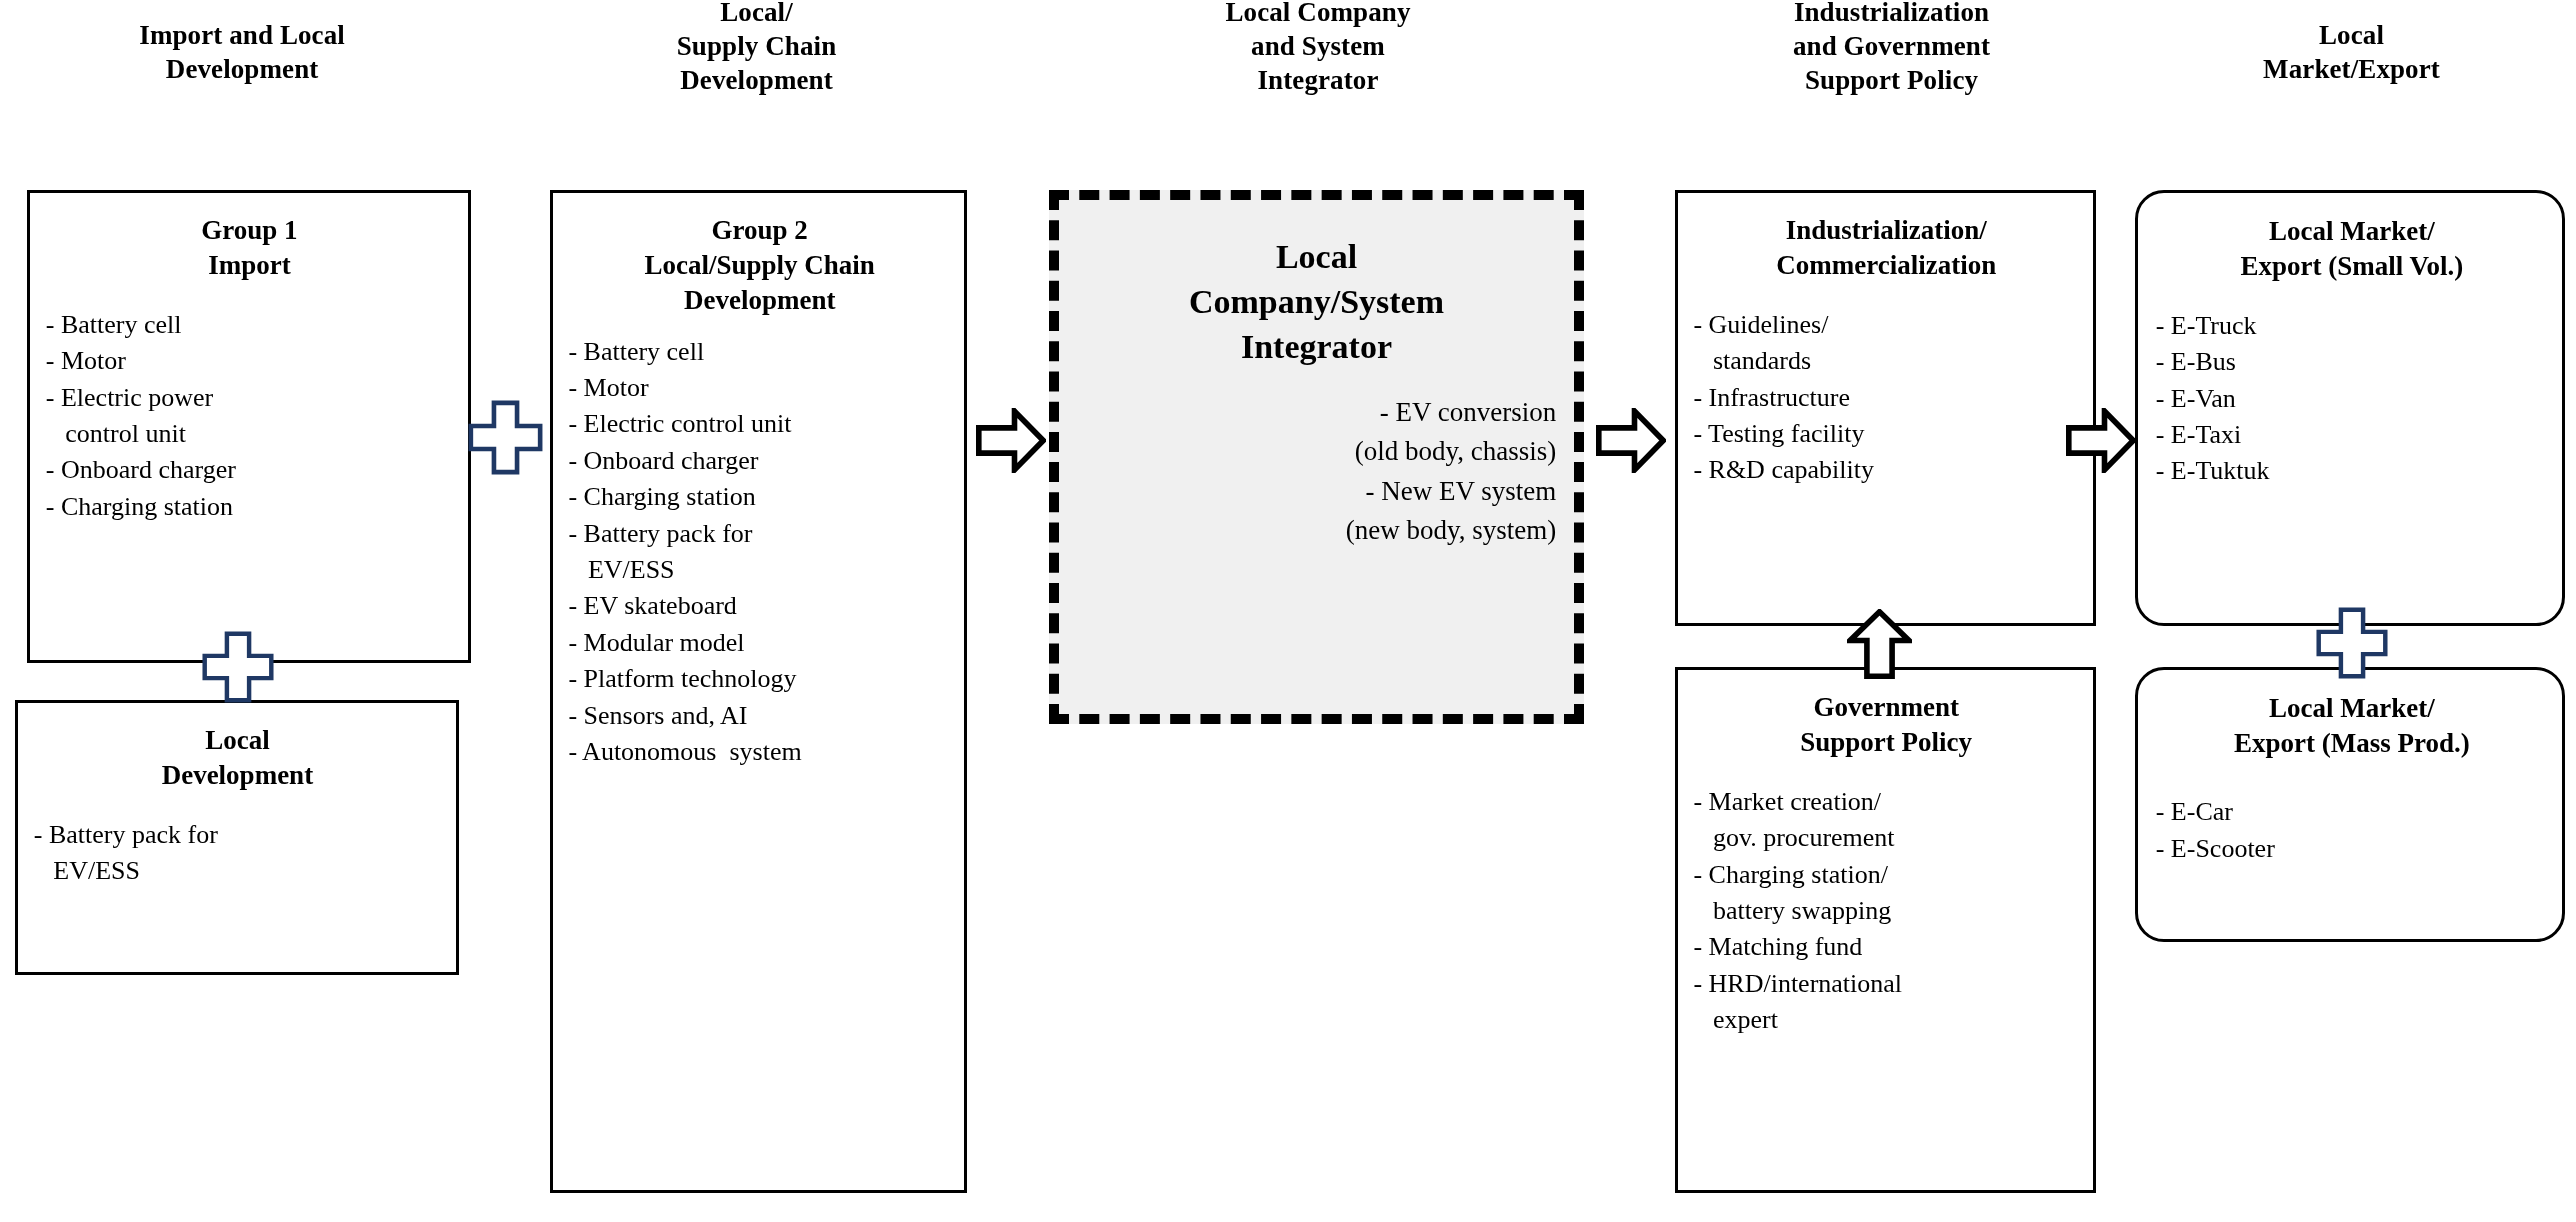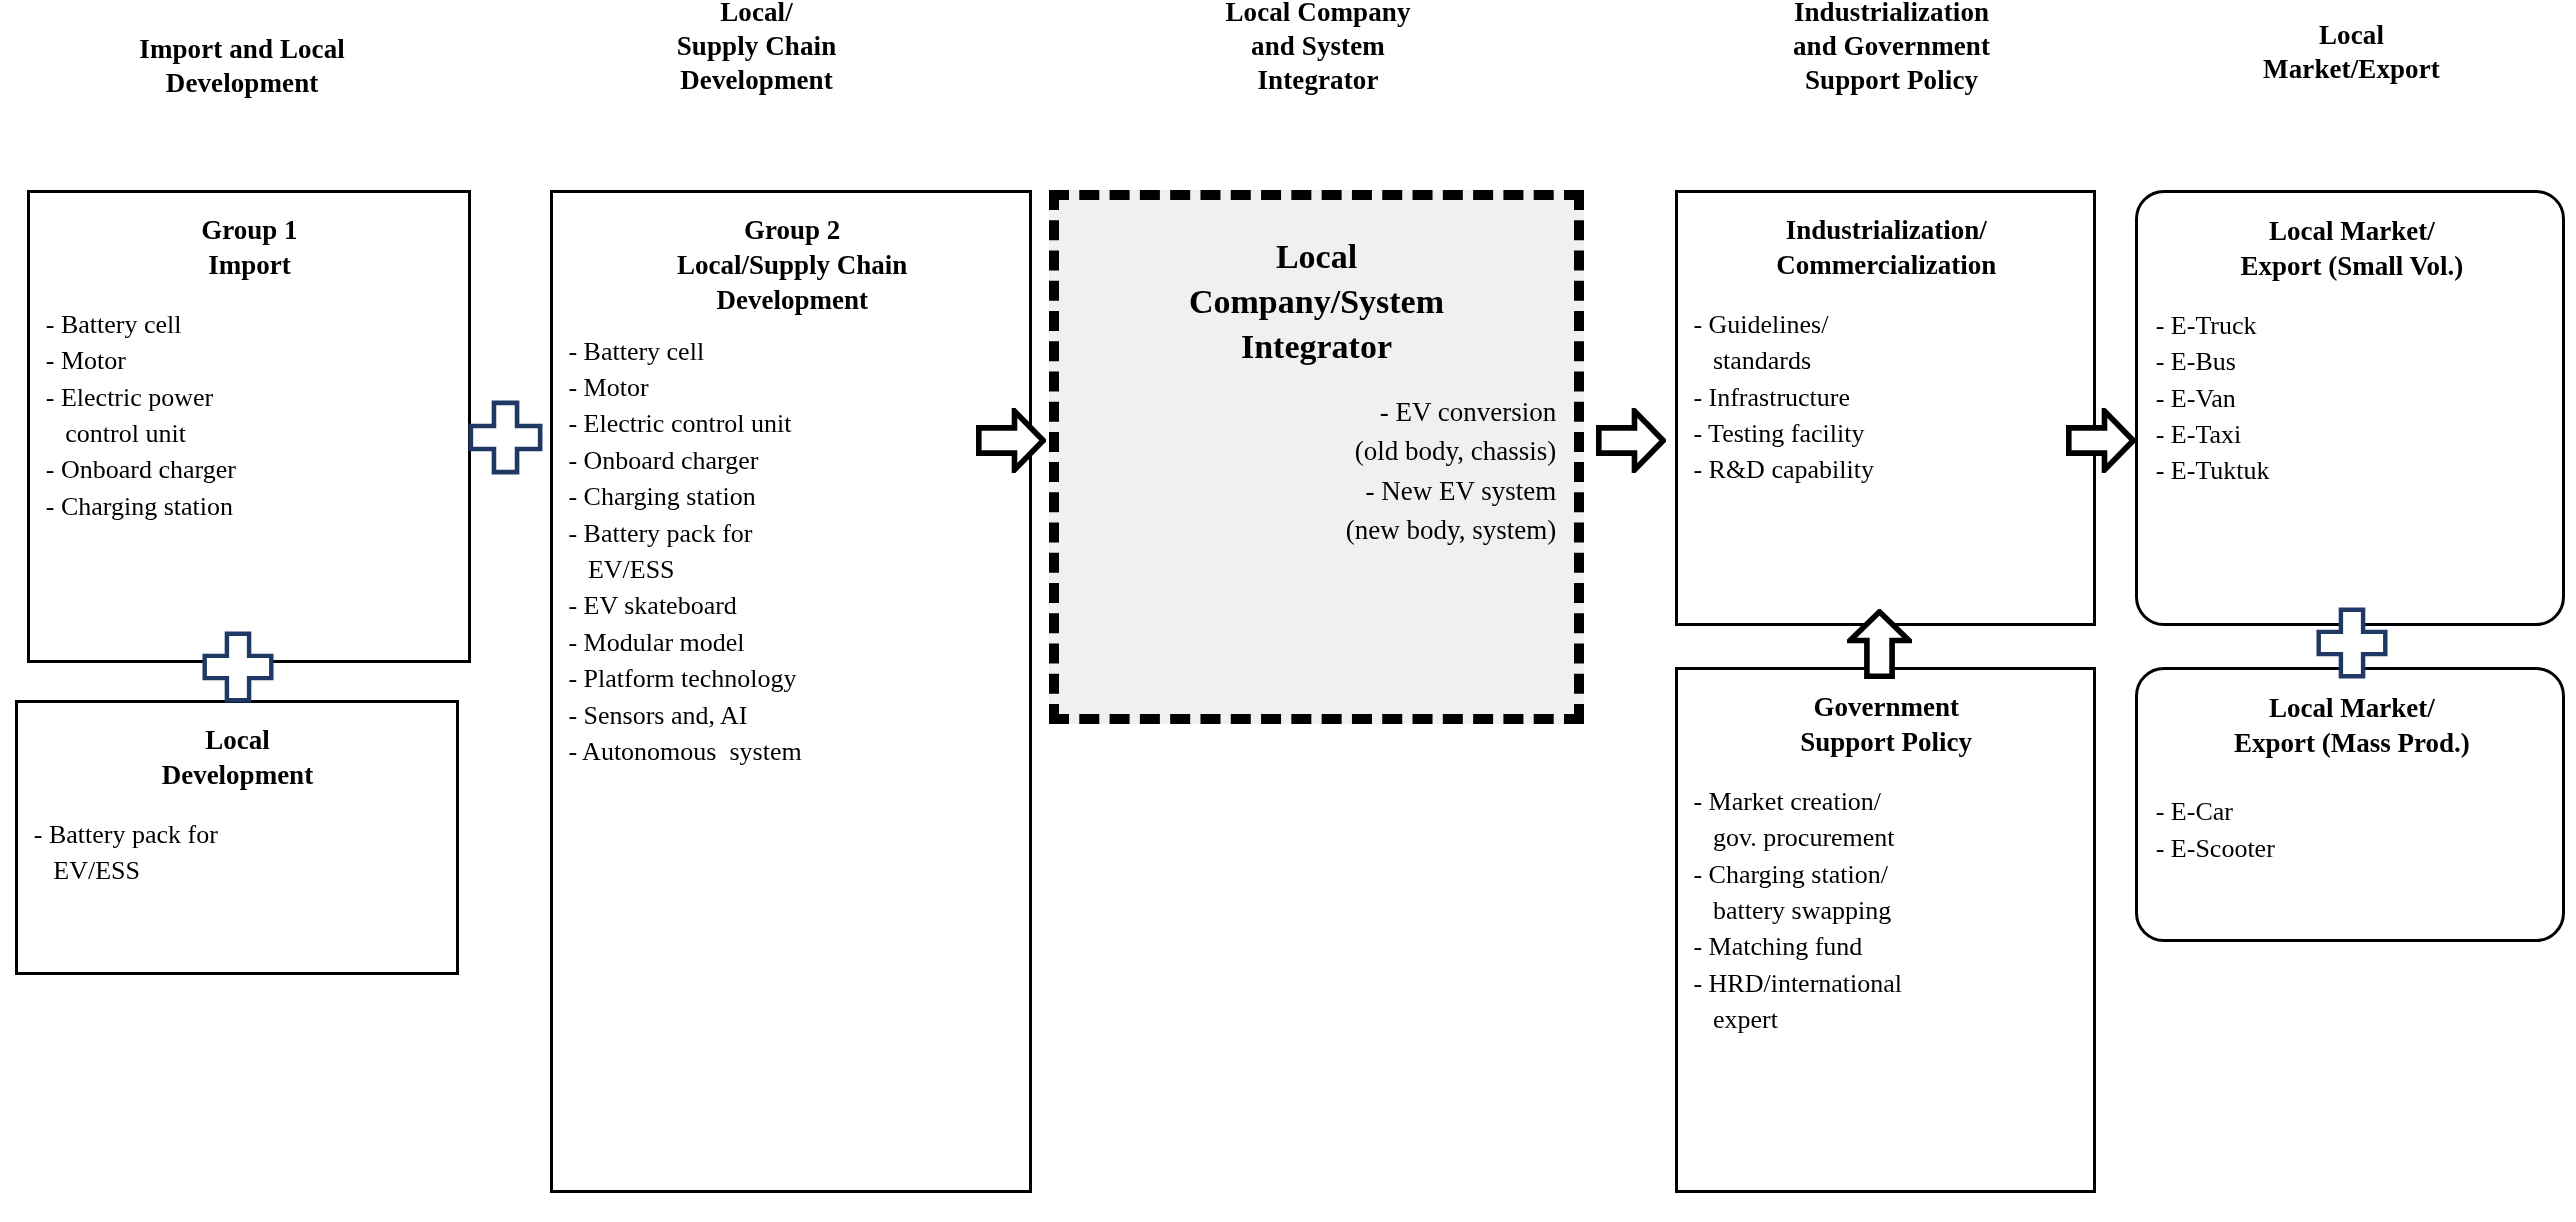--- a/index.html
+++ b/index.html
@@ -85,21 +85,21 @@
   .arrow {
     position: absolute;
   }
   .arrow svg { display: block; }
 </style>
 </head>
 <body>
 
 <div id="canvas">
 
-  <div class="col-header" style="left:23.6px; top:32px; width:437px; white-space:pre-line;font-family:Liberation Serif, serif;">Import and Local
+  <div class="col-header" style="left:23.6px; top:18px; width:437px; white-space:pre-line;font-family:Liberation Serif, serif;">Import and Local
 Development</div>
 
   <div class="col-header" style="left:532px; top:-4.7px; width:449px; white-space:pre-line;">Local/
 Supply Chain
 Development</div>
 
   <div class="col-header" style="left:1064px; top:-4.7px; width:508px; white-space:pre-line;">Local Company
 and System
 Integrator</div>
 
@@ -127,21 +127,21 @@
   <div class="box pad-a" style="left:15.4px; top:700px; width:444px; height:275px;">
     <div class="box-title" style="white-space:pre-line;">Local
 Development</div>
     <div class="gap-md"></div>
     <div class="box-list">
       <div class="li">- Battery pack for
    EV/ESS</div>
     </div>
   </div>
 
-  <div class="box pad-b" style="left:550px; top:190px; width:482px; height:1003px;">
+  <div class="box pad-b" style="left:550px; top:190px; width:417px; height:1003px;">
     <div class="box-title" style="white-space:pre-line;">Group 2
 Local/Supply Chain
 Development</div>
     <div class="gap-sm"></div>
     <div class="box-list">
       <div class="li">- Battery cell</div>
       <div class="li">- Motor</div>
       <div class="li">- Electric control unit</div>
       <div class="li">- Onboard charger</div>
       <div class="li">- Charging station</div>

